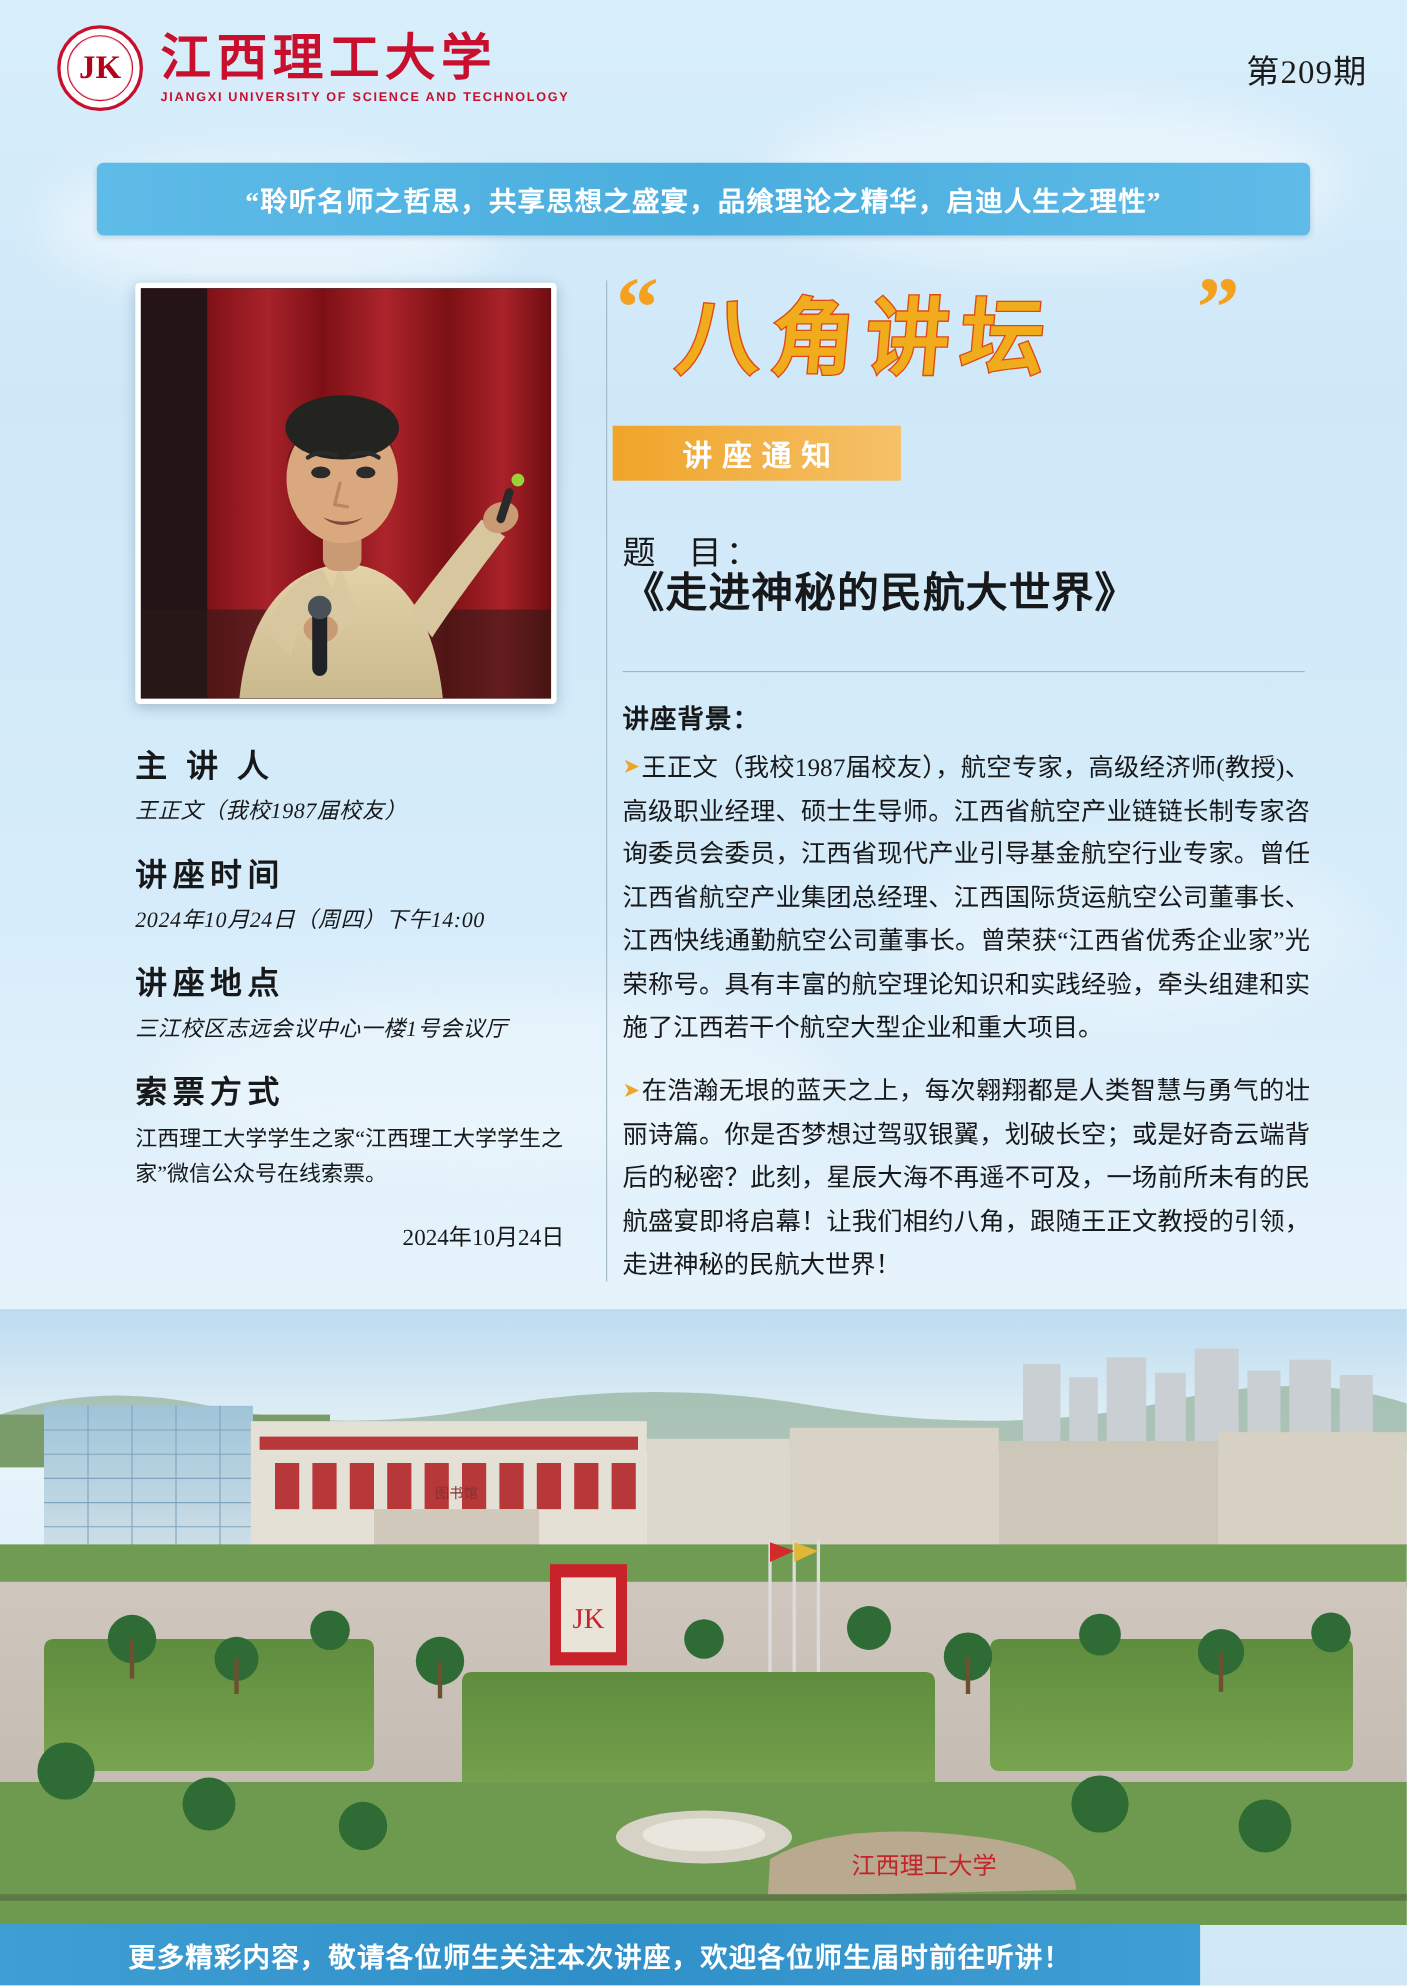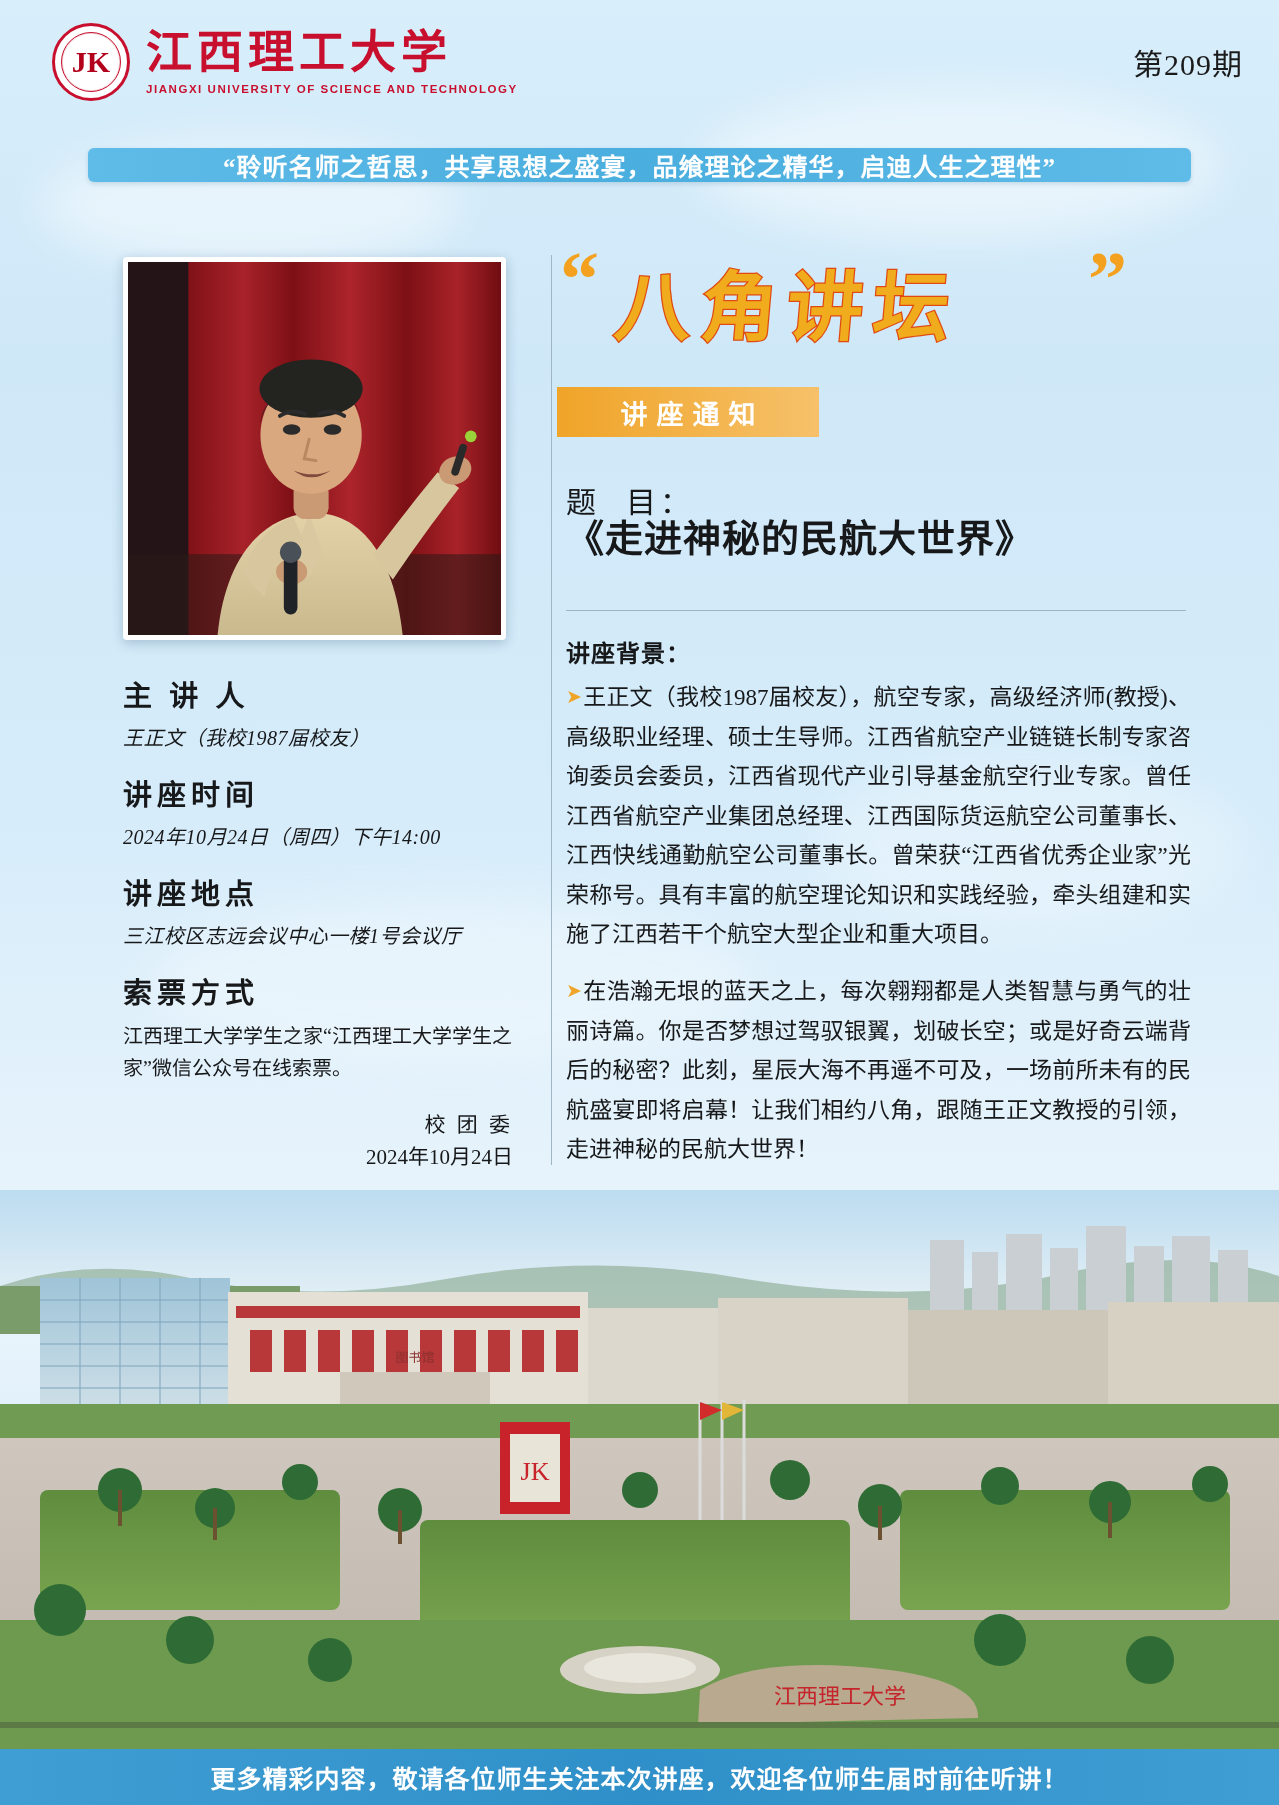--- a/index.html
+++ b/index.html
@@ -80,21 +80,21 @@
     font-family: "Liberation Serif", "DejaVu Serif", serif;
     font-size: 30px;
     color: #1b1b1b;
     letter-spacing: 1px;
   }
 
   
   .slogan {
     position: absolute;
     left: 88px; top: 148px;
-    width: 1103px; height: 34px;
+    width: 1103px; height: 66px;
     background: linear-gradient(90deg, #5fbbe8 0%, #4aaede 50%, #5fbbe8 100%);
     border-radius: 6px;
     color: #ffffff;
     font-family: "Liberation Serif", "DejaVu Serif", serif;
     font-weight: 700;
     font-size: 25px;
     letter-spacing: 1px;
     display: flex; align-items: center; justify-content: center;
     box-shadow: 0 2px 5px rgba(30,90,130,.18);
   }
@@ -260,21 +260,21 @@
     left: 0; top: 1190px;
     width: 1279px; height: 560px;
     overflow: hidden;
   }
   .campus svg { display: block; width: 1279px; height: 560px; }
 
   
   .footer {
     position: absolute;
     left: 0; bottom: 0;
-    width: 1279px; height: 56px;
+    width: 1091px; height: 56px;
     background: linear-gradient(90deg, #3f9fd4 0%, #2f8fc8 50%, #3f9fd4 100%);
     display: flex; align-items: center; justify-content: center;
     color: #ffffff;
     font-family: "Liberation Serif", "DejaVu Serif", serif;
     font-size: 25px;
     font-weight: 700;
     letter-spacing: 1px;
   }
 </style>
 </head>
@@ -352,21 +352,20 @@
 <div class="left-info">
   <div class="li-head">主 讲 人</div>
   <div class="li-body">王正文（我校1987届校友）</div>
   <div class="li-head indent">讲座时间</div>
   <div class="li-body">2024年10月24日（周四）下午14:00</div>
   <div class="li-head indent">讲座地点</div>
   <div class="li-body">三江校区志远会议中心一楼1号会议厅</div>
   <div class="li-head indent">索票方式</div>
   <div class="li-note">江西理工大学学生之家“江西理工大学学生之家”微信公众号在线索票。</div>
   <div class="li-sign">
-    <div>校 团 委</div>
     <div class="d">2024年10月24日</div>
   </div>
 </div>
 
 <div class="vline"></div>
 
 <div class="forum-title">
   <span class="qt qt-l">“</span>
   <span class="forum-text">八角讲坛</span>
   <span class="qt qt-r">”</span>

